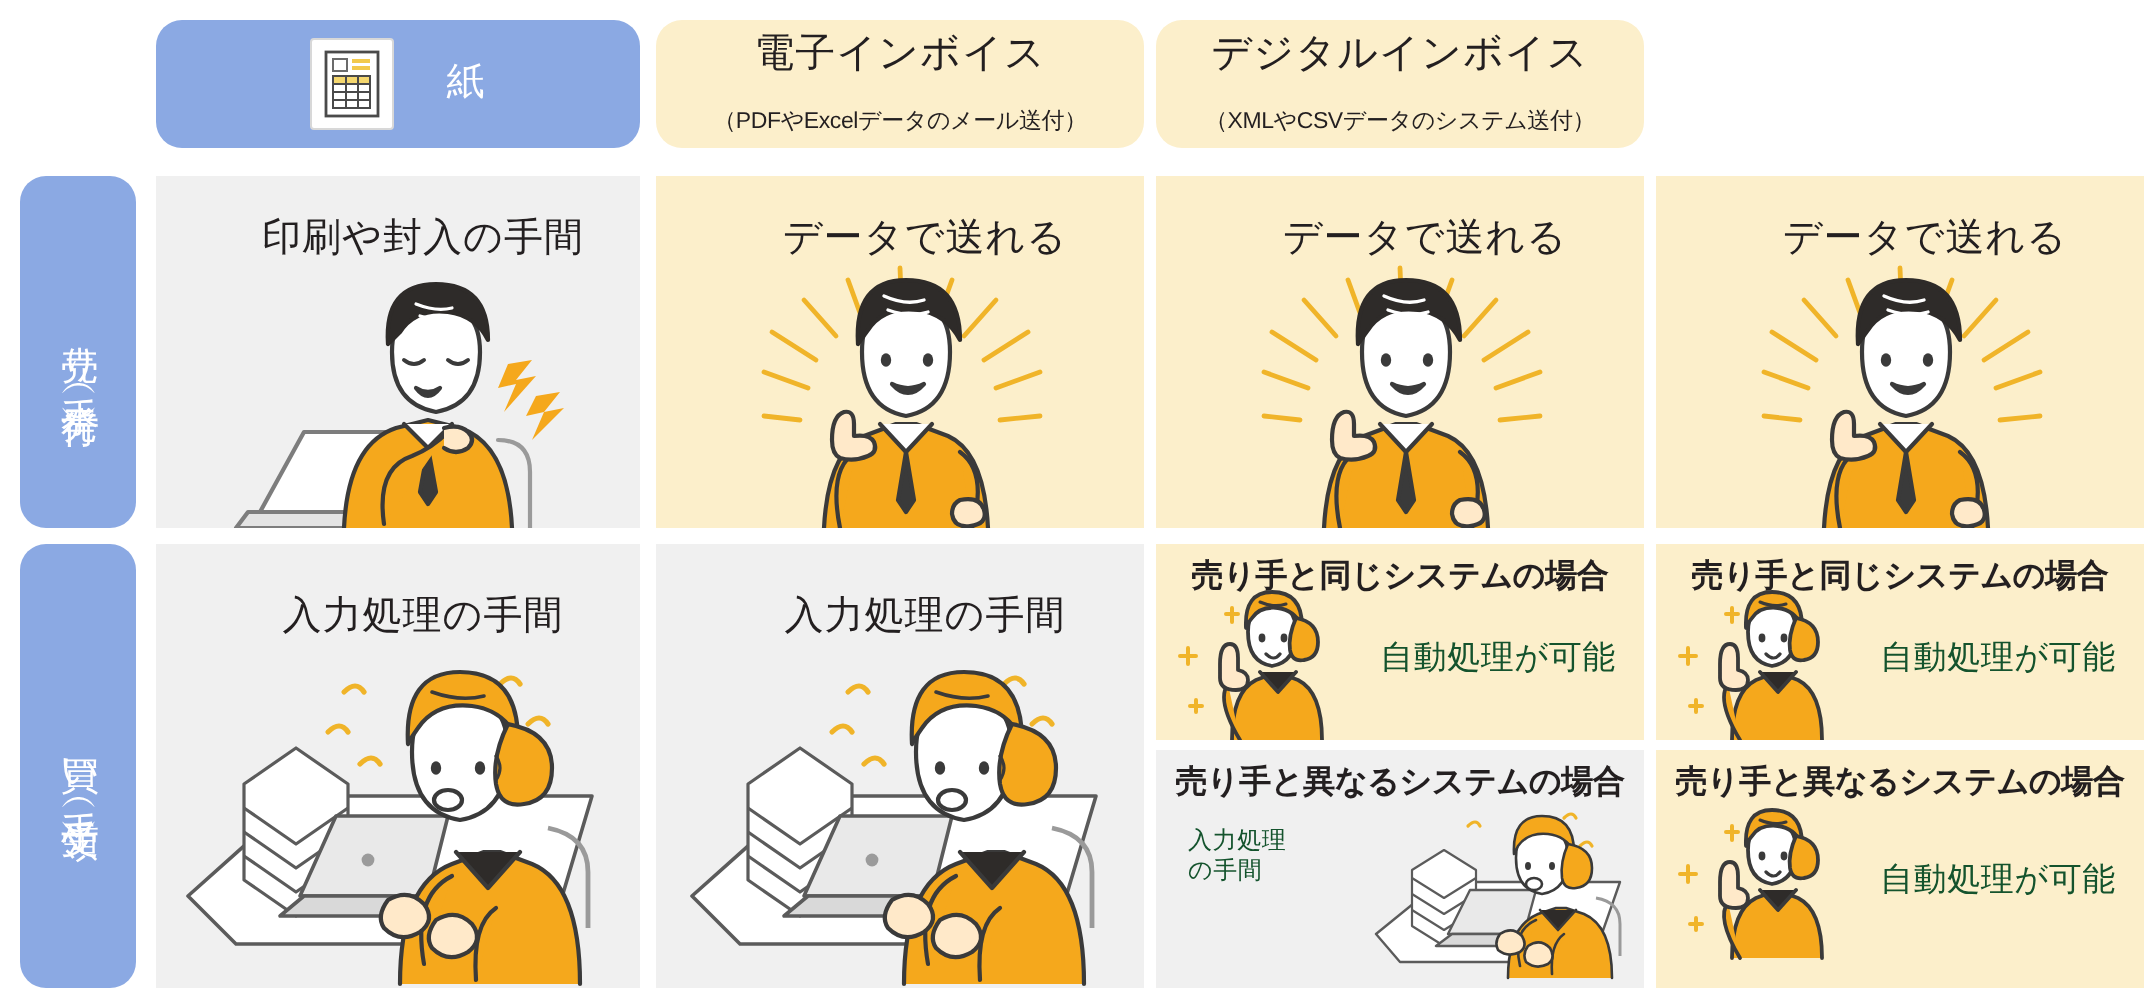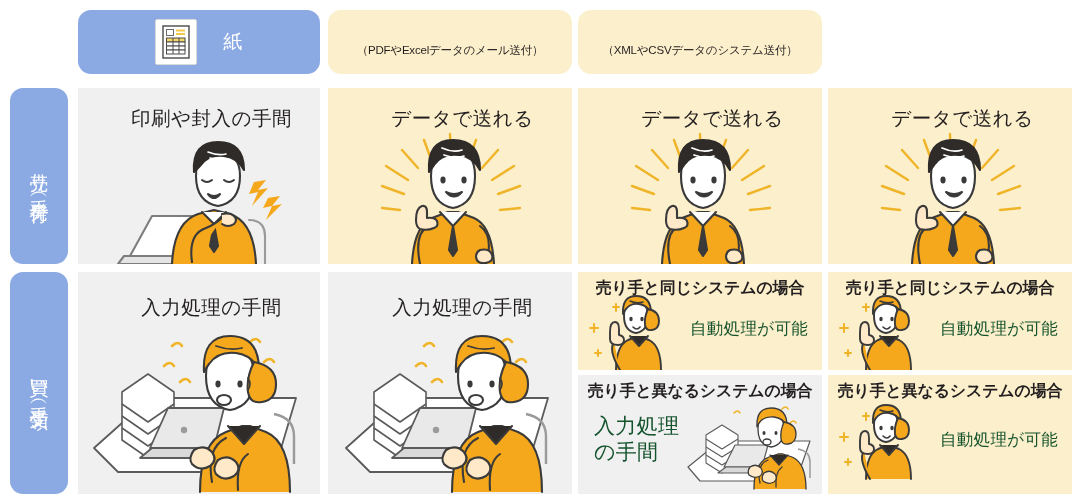--- a/index.html
+++ b/index.html
@@ -56,21 +56,21 @@
     position:absolute;left:0;right:0;
     text-align:center;font-size:19.5px;color:#231f20;letter-spacing:.5px;padding-left:25px;
   }
   .sub-title{
     position:absolute;left:0;right:0;top:6px;
     text-align:center;font-size:16px;font-weight:bold;color:#231f20;letter-spacing:-.2px;
   }
   .sub-body{
     position:absolute;font-size:16.5px;color:#14532d;letter-spacing:.3px;
   }
-  .sub-body.big{font-size:21px;line-height:1.25;}
+  .sub-body.big{font-size:12px;line-height:1.25;}
 
   .art{position:absolute;}
   svg{display:block;overflow:visible;}
 </style>
 </head>
 <body>
 
 <div class="board">
 
   <div class="abs colhead paper" style="left:78px;top:10px;width:242px;height:64px;">
@@ -90,26 +90,28 @@
         </svg>
       </div>
       <div class="head-txt">
         <div class="head-title">紙</div>
       </div>
     </div>
   </div>
 
   <div class="abs colhead cream" style="left:328px;top:10px;width:244px;height:64px;">
     <div class="head-txt">
+      <div class="head-title">電子インボイス</div>
       <div class="head-sub">（PDFやExcelデータのメール送付）</div>
     </div>
   </div>
 
   <div class="abs colhead cream" style="left:578px;top:10px;width:244px;height:64px;">
     <div class="head-txt">
+      <div class="head-title">デジタルインボイス</div>
       <div class="head-sub">（XMLやCSVデータのシステム送付）</div>
     </div>
   </div>
 
 
   <div class="abs rowlabel" style="left:10px;top:88px;width:58px;height:176px;">
     <span>売り手（発行）</span>
   </div>
   <div class="abs rowlabel" style="left:10px;top:272px;width:58px;height:222px;">
     <span>買い手（受領）</span>

